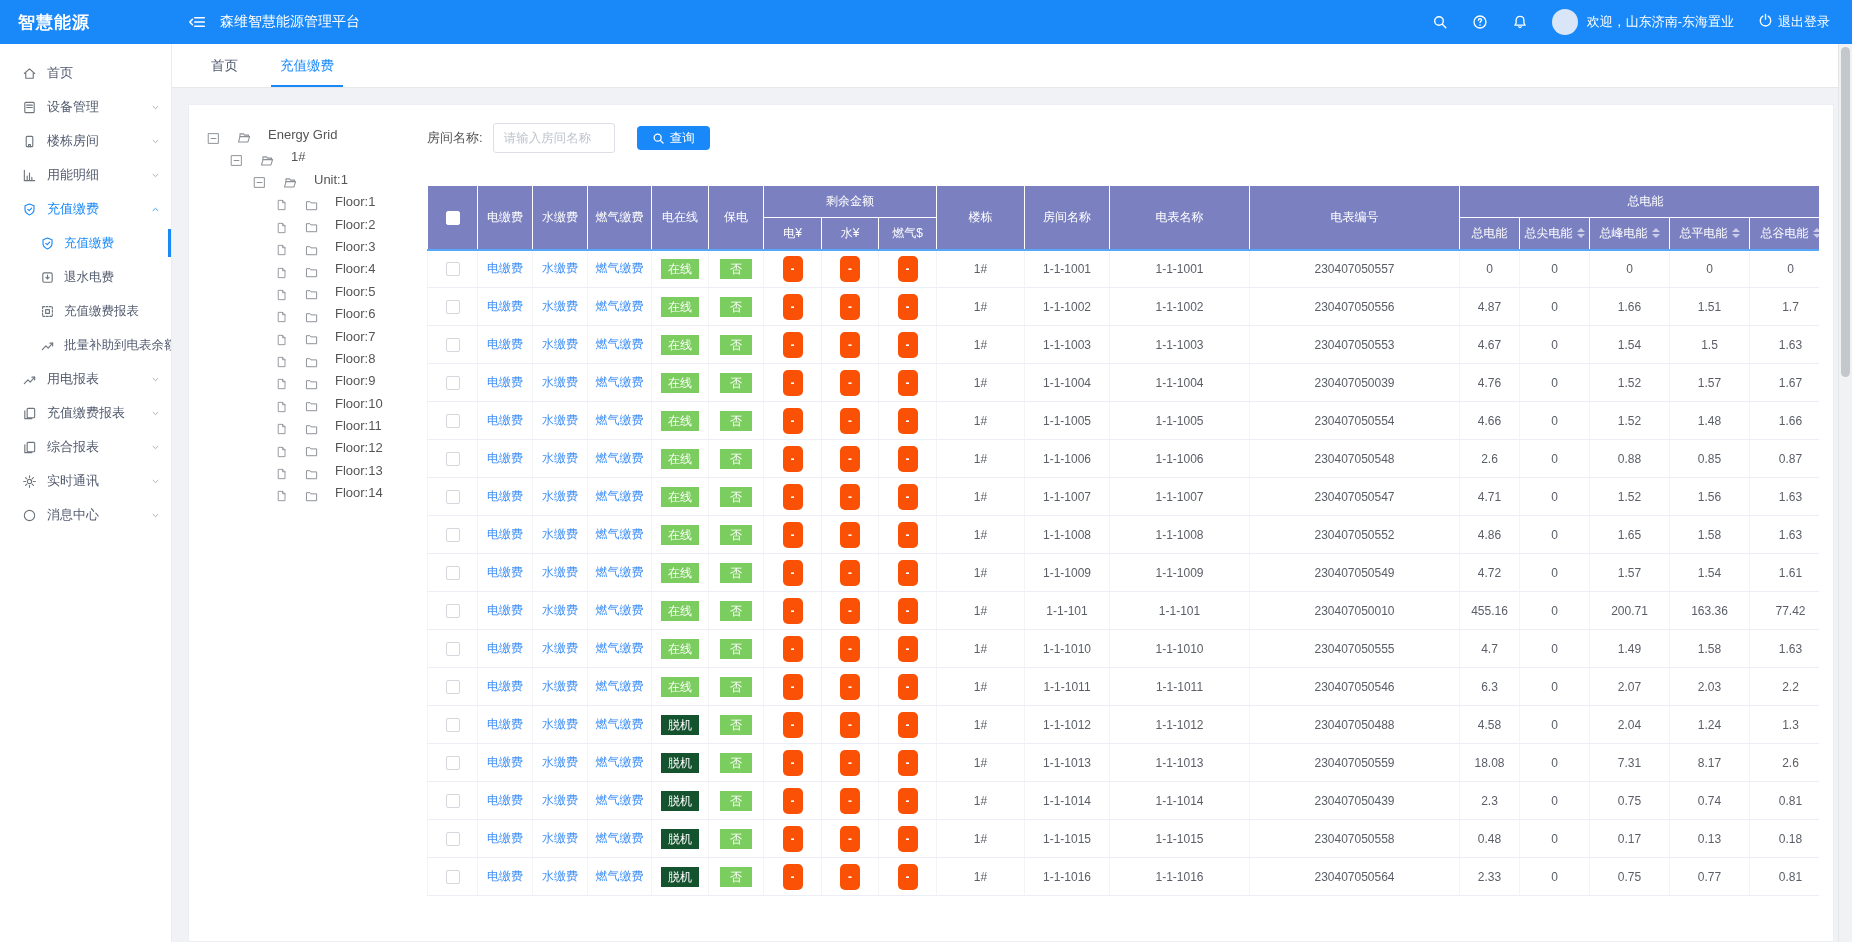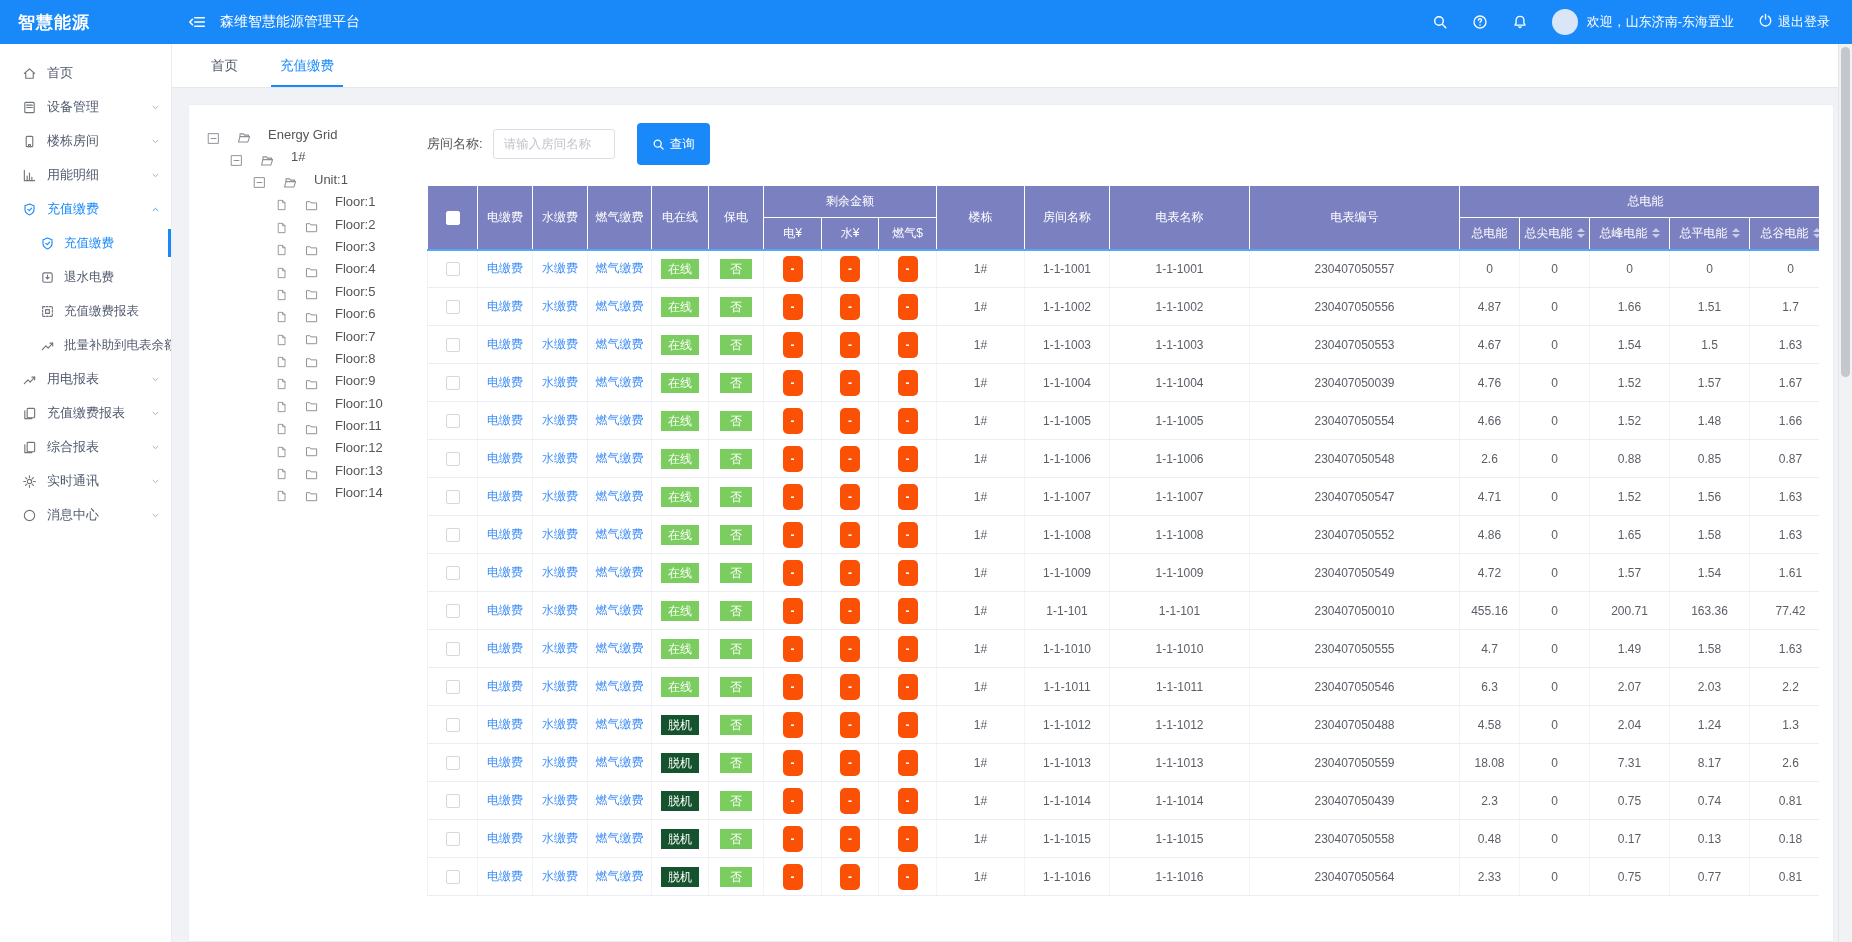--- a/index.html
+++ b/index.html
@@ -41,25 +41,25 @@
 .card { flex:1; background:#fff; margin:16px 18px 0 16px; border:1px solid #ebeef5; display:flex; padding:16px 14px 0 14px; overflow:hidden; }
 
 
 .tree { width:198px; flex-shrink:0; padding-top:6px; font-size:13px; color:#555; overflow:hidden; }
 .tree-row { height:22.4px; display:flex; gap:17px; cursor:pointer; white-space:nowrap; }
 .tree-row .ticon { display:flex; align-items:center; color:#8c9095; }
 .tree-row .tlabel { color:#555; }
 
 
 .content { flex:1; display:flex; flex-direction:column; padding-left:26px; overflow:hidden; }
-.searchrow { display:flex; align-items:center; margin:2px 0 20px 0; }
+.searchrow { display:flex; align-items:center; margin:2px 0 32px 0; }
 .slabel { font-size:13px; color:#555; margin-right:10px; }
 .room-input { width:122px; height:30px; border:1px solid #dcdfe6; border-radius:3px; padding:0 10px; font-size:12.5px; color:#333; outline:none; }
 .room-input::placeholder { color:#c0c4cc; }
-.btn-query { height:42px; margin-left:22px; padding:0 15px; background:#1989fa; color:#fff; border:none; border-radius:4px; font-size:12.5px; display:flex; align-items:center; gap:5px; cursor:pointer; font-family:inherit; }
+.btn-query { height:24px; margin-left:22px; padding:0 15px; background:#1989fa; color:#fff; border:none; border-radius:4px; font-size:12.5px; display:flex; align-items:center; gap:5px; cursor:pointer; font-family:inherit; }
 
 table { width:100%; border-collapse:collapse; table-layout:fixed; }
 thead th { background:#7b80c0; color:#fff; font-size:12px; font-weight:normal; border:1px solid #fff; height:32px; padding:0 1px; white-space:nowrap; overflow:hidden; }
 tbody td { height:38px; text-align:center; font-size:12px; color:#5a5e66; border-bottom:1px solid #ebeef5; border-right:1px solid #f3f4f8; border-left:1px solid #f3f4f8; white-space:nowrap; overflow:hidden; }
 tbody tr:first-child td { border-top:2px solid #55a8f8; }
 th { text-align:center; }
 a.link { color:#3e8ef7; text-decoration:none; cursor:pointer; }
 .badge { display:inline-block; min-width:32px; padding:4px 7px; border-radius:0; color:#fff; font-size:12px; line-height:1; }
 .badge.g { background:#7ccd5f; }
 .badge.o { background:#14532d; }

